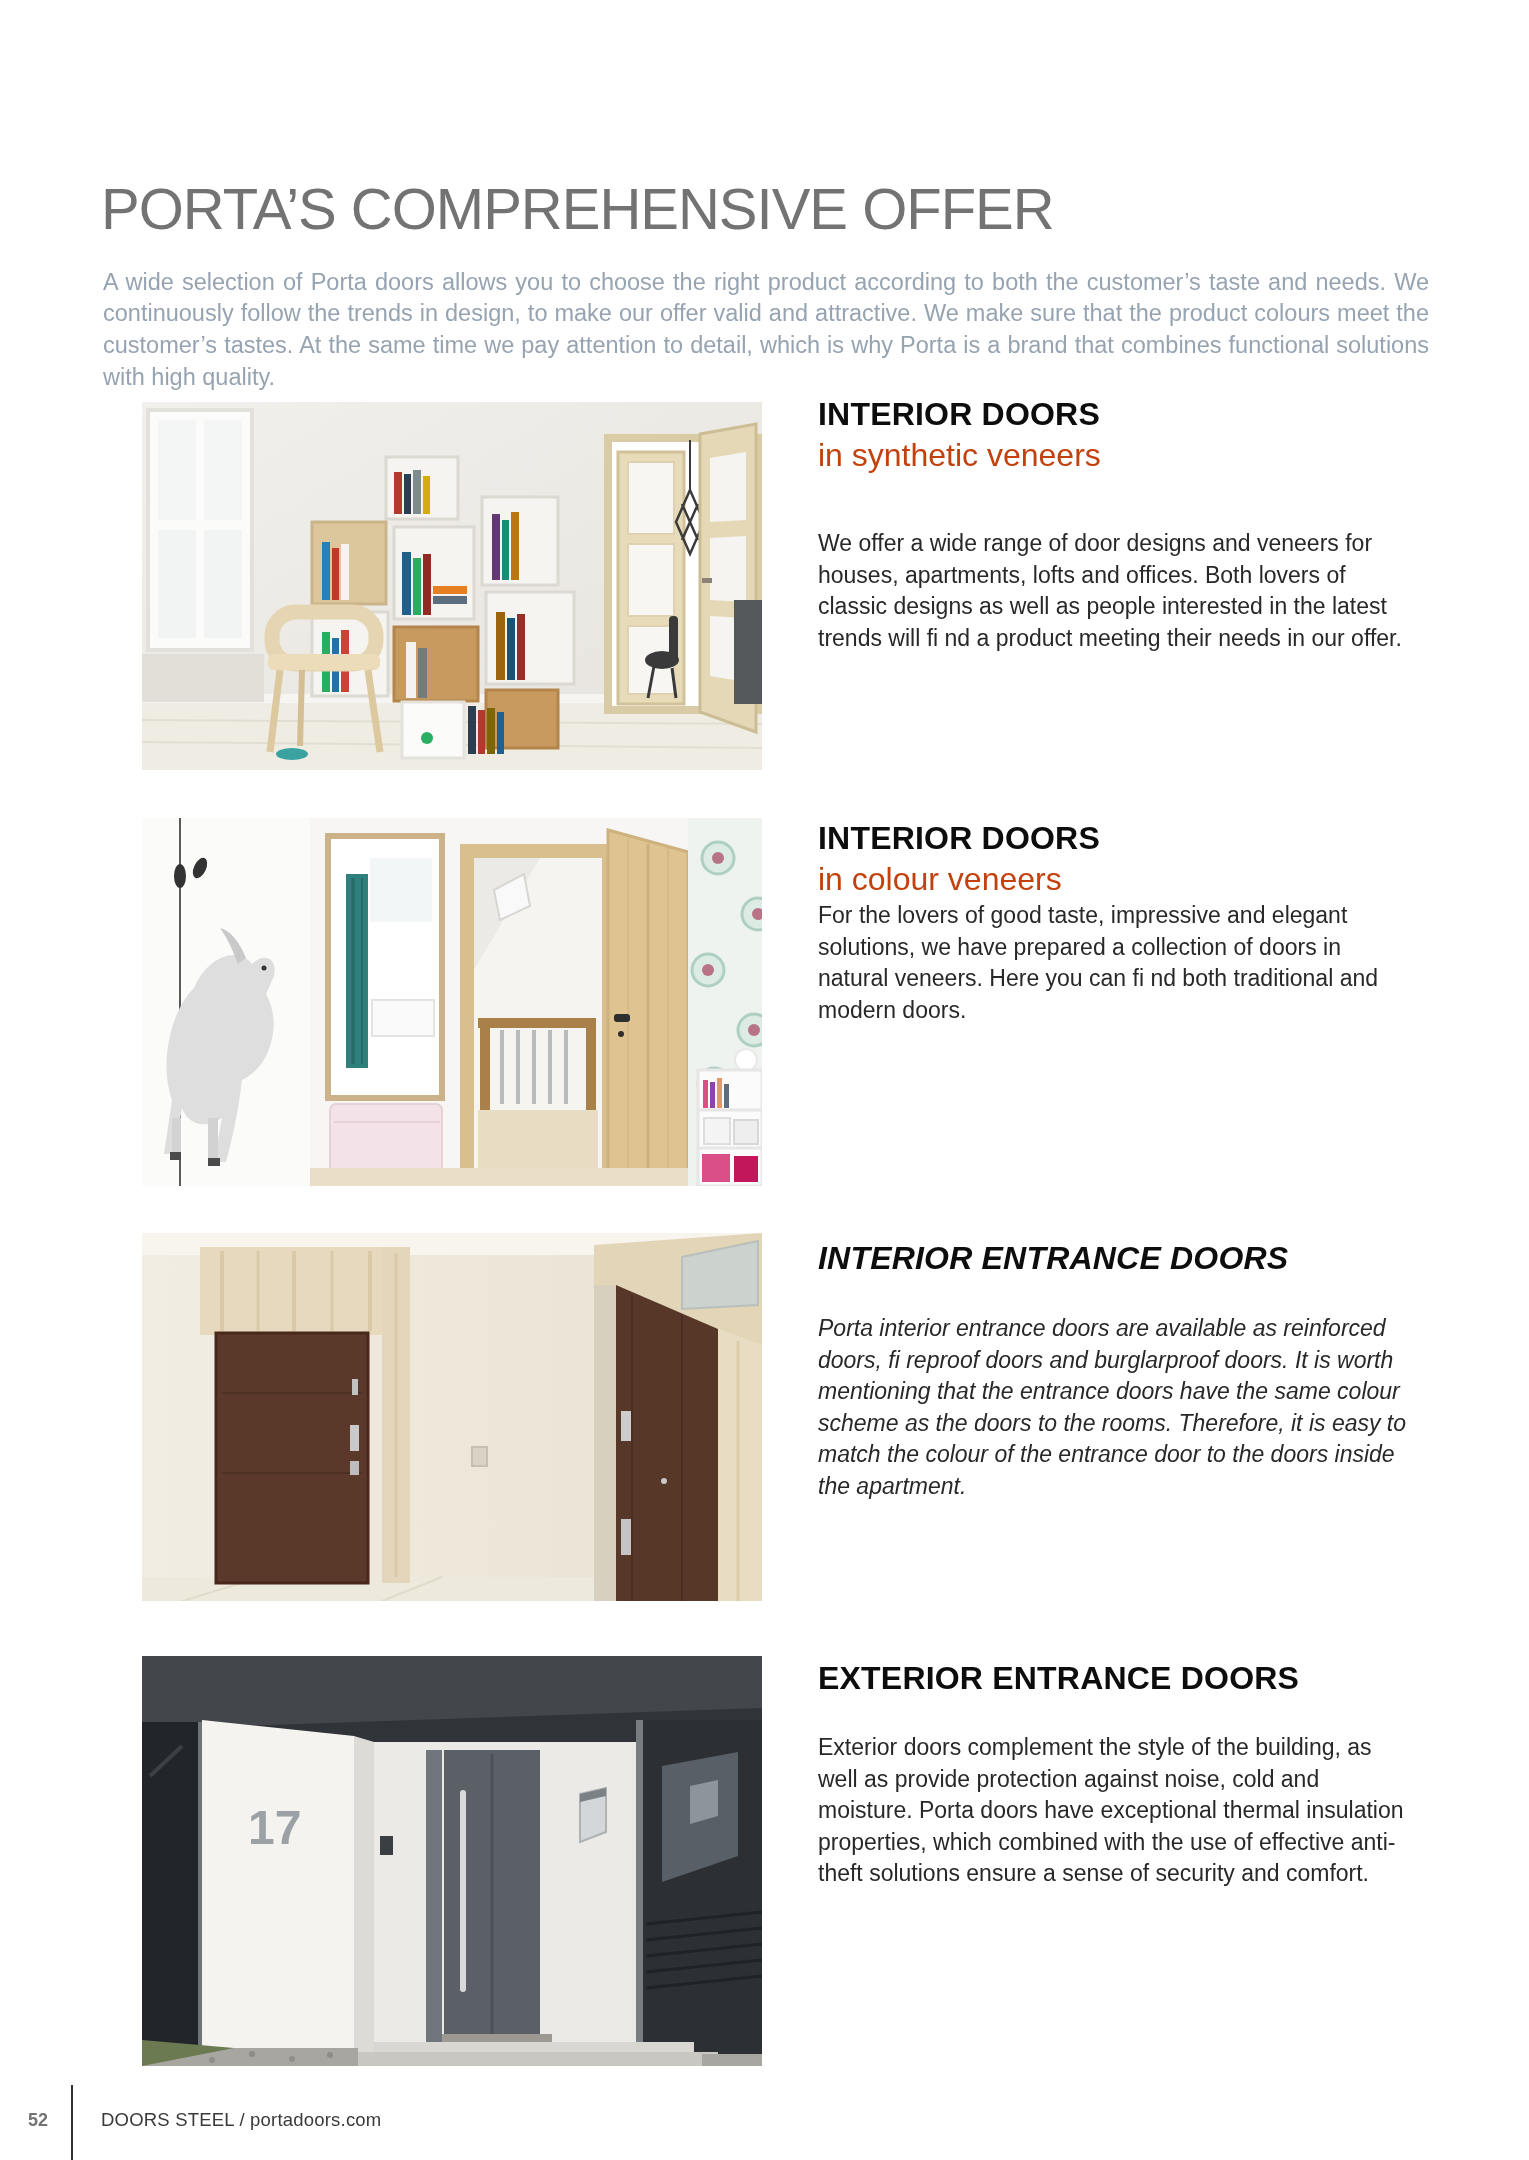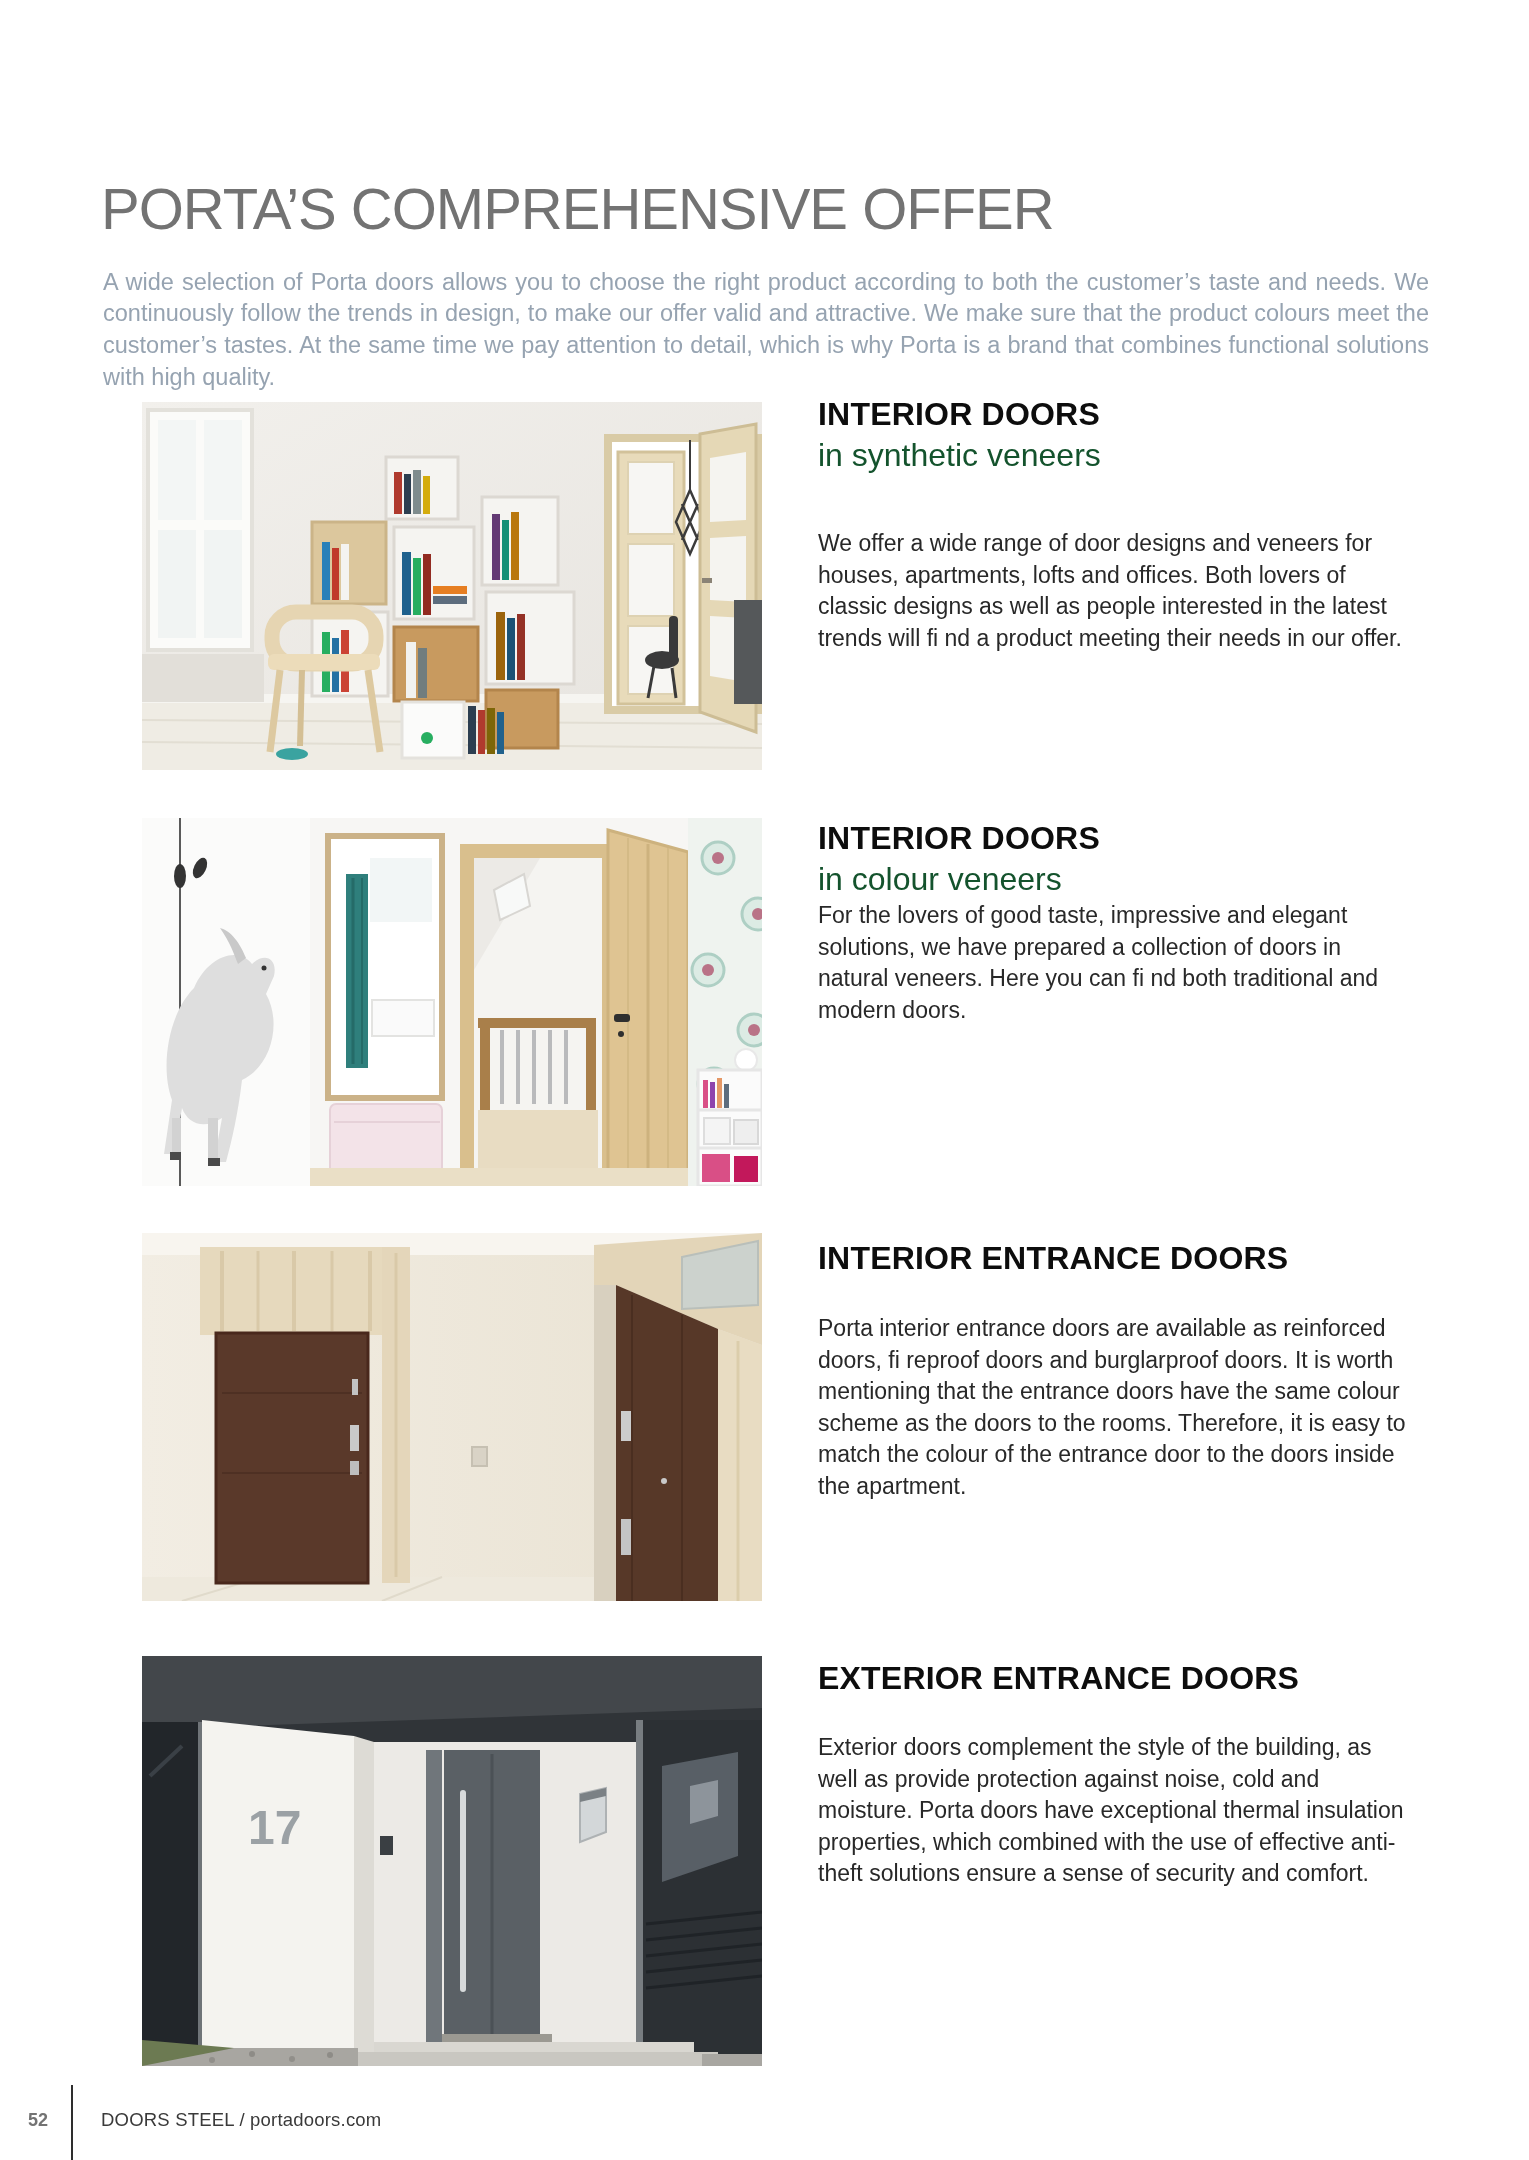--- a/index.html
+++ b/index.html
@@ -17,23 +17,23 @@
     position:absolute;left:103px;top:243px;width:1326px;
     font-size:23.5px;line-height:31.8px;color:#96a3b1;
     text-align:justify;
   }
   
   .photo{position:absolute;left:142px;width:620px;height:368px;overflow:hidden;}
   #photo1{top:402px;} #photo2{top:818px;} #photo3{top:1233px;}
   #photo4{top:1656px;height:410px;}
   .photo svg{display:block;}
   .sec-text{position:absolute;left:818px;width:604px;}
-  #text1{top:394px;} #text2{top:818px;} #text3{top:1238px;} #text4{top:1658px;}
+  #text1{top:394px;} #text2{top:818px;} #text3{top:1238px;font-style:italic;} #text4{top:1658px;}
   .sec-title{font-size:32px;line-height:40px;font-weight:700;color:#0d0d0d;margin:0;letter-spacing:0.2px;}
-  .sec-sub{font-size:32px;line-height:42px;font-weight:400;color:#14532d;margin:0;}
+  .sec-sub{font-size:32px;line-height:42px;font-weight:400;color:#c2410c;margin:0;}
   .sec-sub:empty{display:none;}
   .sec-body{font-size:23px;line-height:31.5px;color:#282828;margin:0;width:596px;}
   #text1 .sec-body{margin-top:52px;}
   #text2 .sec-body{}
   #text3 .sec-body{margin-top:35px;}
   #text4 .sec-body{margin-top:34px;}
   
   #footer-divider{position:absolute;left:71px;top:2085px;width:2px;height:75px;background:#2e2e2e;}
   #footer-page-number{position:absolute;left:14px;top:2110px;width:34px;text-align:right;
     font-size:18px;font-weight:700;color:#737373;}

